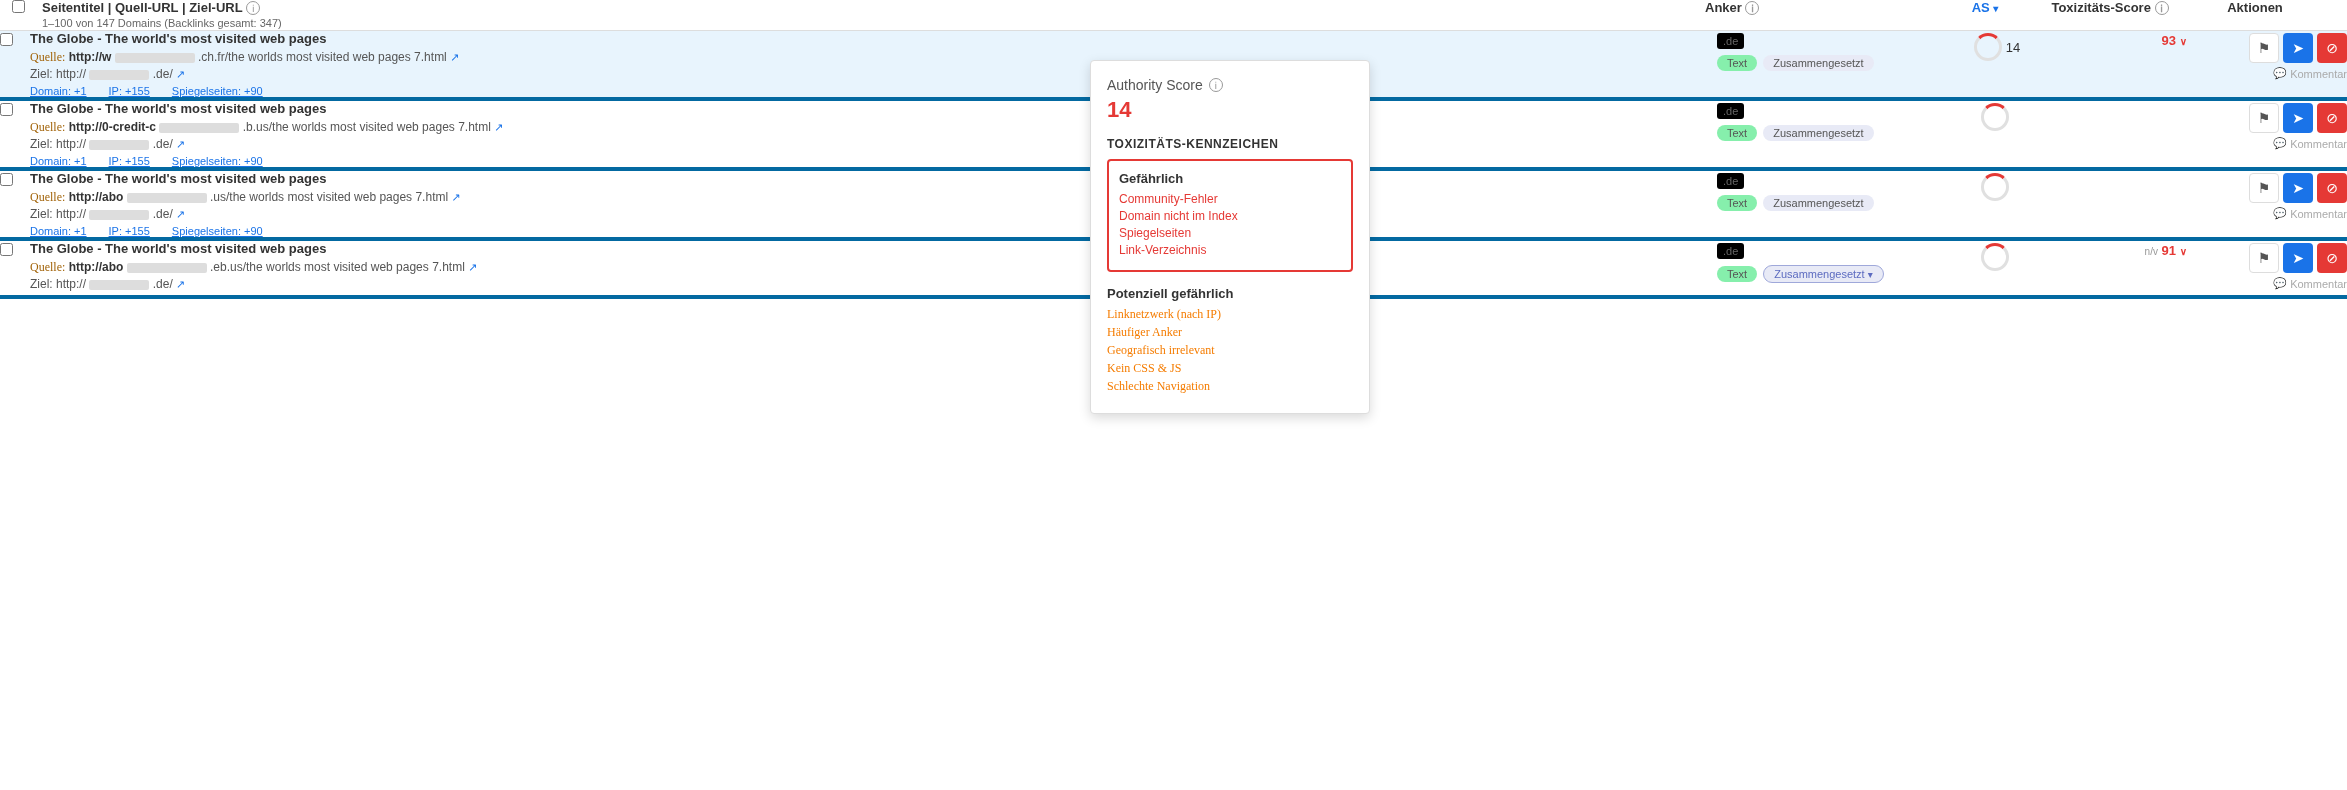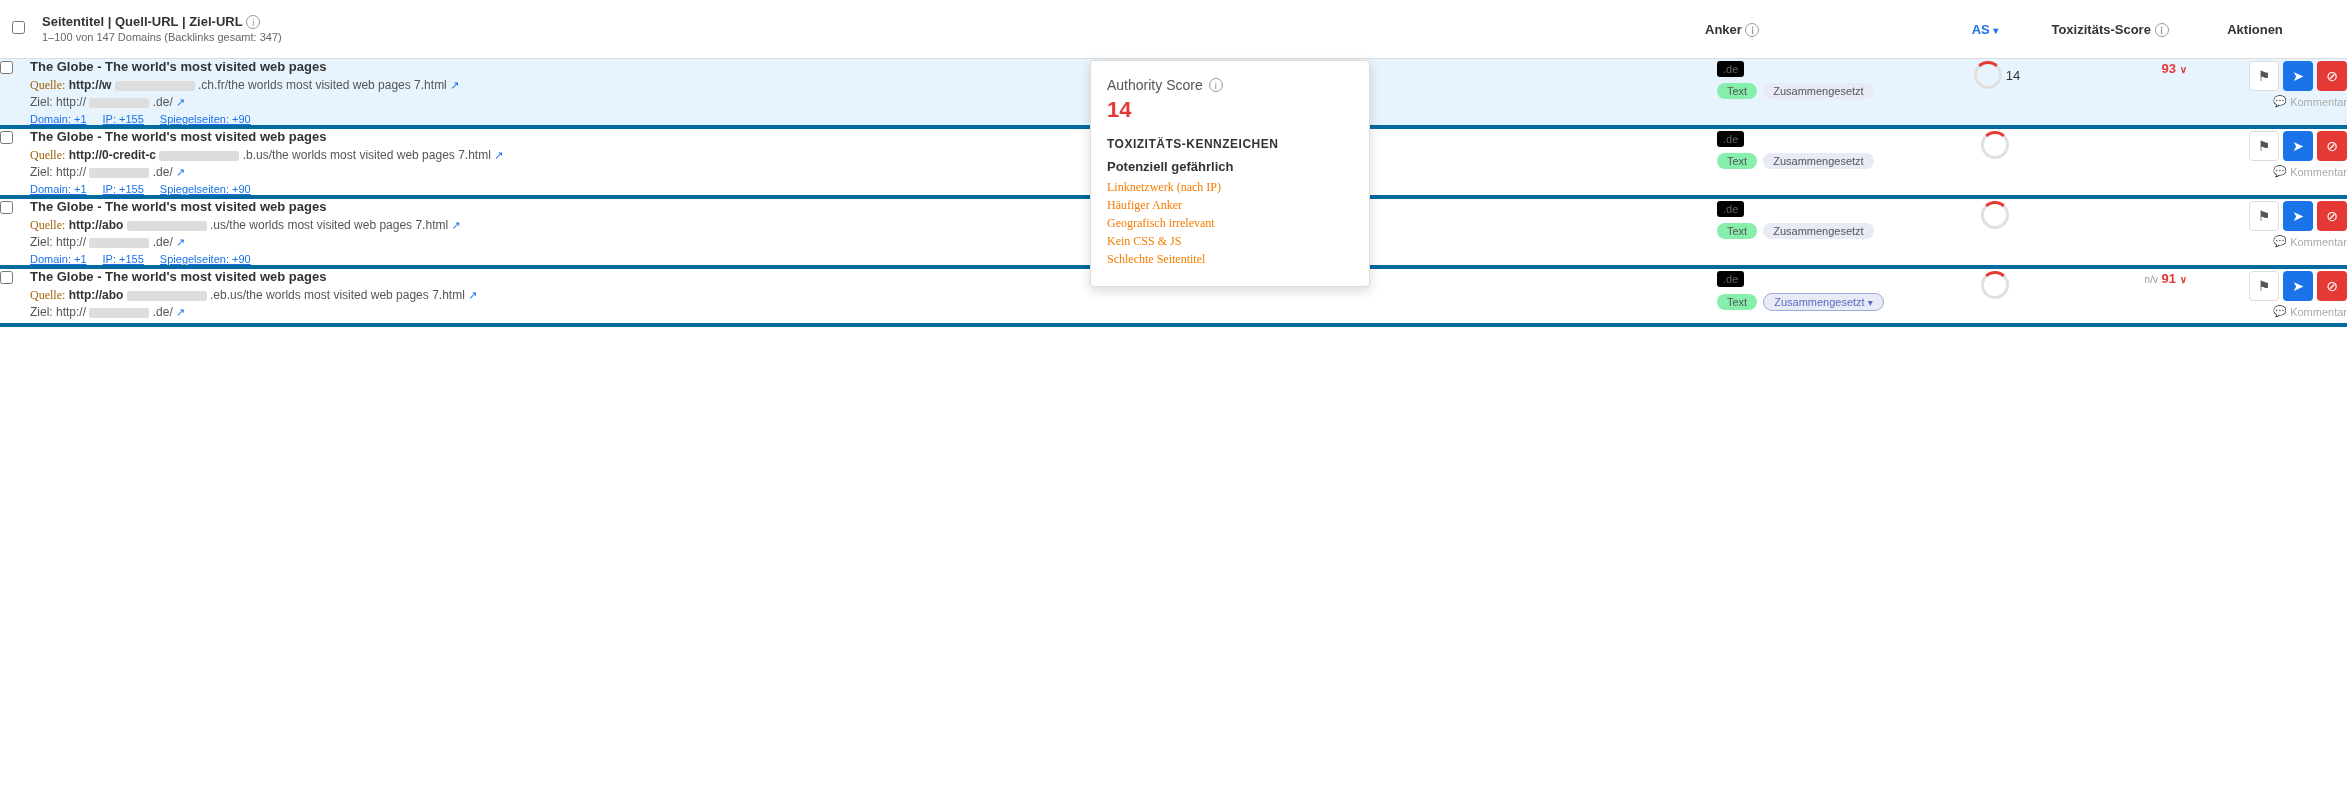--- a/index.html
+++ b/index.html
@@ -1,21 +1,21 @@
 <!DOCTYPE html>
 <html><head>
   <meta charset="utf-8">
   <style>
     * { box-sizing: border-box; margin: 0; padding: 0; }
     body { font-family: Arial, sans-serif; font-size: 13px; background: #fff; color: #333; overflow-x: hidden; }
 
     .table-header {
       display: flex;
-      align-items: center;
-      padding: 14px 12px;
+      align-items: flex-start;
+      padding: 0 12px;
       background: #fff;
       border-bottom: 1px solid #ddd;
       position: relative;
     }
     .header-checkbox { width: 30px; }
     .header-title-col { flex: 1; }
     .header-title-col .main-label { font-weight: bold; font-size: 13px; }
     .header-title-col .sub-label { font-size: 11px; color: #666; }
     .header-anker { width: 220px; font-weight: bold; font-size: 13px; }
     .header-as { width: 120px; font-weight: bold; font-size: 13px; color: #1a73e8; text-align: center; cursor: pointer; }
@@ -30,21 +30,21 @@
       position: relative;
     }
     .row.highlighted { background: #e8f4fd; }
     .row-checkbox { width: 30px; padding-top: 2px; }
     .row-content { flex: 1; }
     .row-title { font-weight: bold; font-size: 13px; margin-bottom: 4px; color: #333; }
     .row-source { font-size: 12px; color: #555; margin-bottom: 2px; }
     .row-source span.label { color: #a16207; font-family: Liberation Serif, serif; }
     .row-source span.url-bold { font-weight: bold; color: #333; }
     .row-target { font-size: 12px; color: #555; margin-bottom: 4px; }
-    .row-links { font-size: 11px; color: #1a73e8; display: flex; gap: 16px; }
+    .row-links { font-size: 11px; color: #1a73e8; display: flex; gap: 22px; }
     .row-links span { cursor: pointer; text-decoration: underline; }
 
     .row-anker { width: 220px; display: flex; flex-direction: column; gap: 6px; padding-top: 2px; }
     .anker-domain { background: #000000; color: #666; border-radius: 3px; padding: 2px 6px; font-size: 11px; display: inline-block; width: fit-content; }
 
     .badge-container { display: flex; gap: 6px; align-items: center; flex-wrap: wrap; }
     .badge-text { background: #86efac; border-radius: 12px; padding: 2px 10px; font-size: 11px; color: #555; cursor: pointer; }
     .badge-zusammengesetzt { background: #e8eaf6; border-radius: 12px; padding: 2px 10px; font-size: 11px; color: #555; cursor: pointer; display: flex; align-items: center; gap: 3px; }
     .badge-zusammengesetzt-active { background: #e8eaf6; border-radius: 12px; padding: 2px 10px; font-size: 11px; color: #5c6bc0; cursor: pointer; display: flex; align-items: center; gap: 3px; border: 1px solid #9fa8da; }
 
@@ -338,19 +338,26 @@
   </div>
 </div>
 
 <div class="tooltip-popup">
   <div class="tooltip-title">
     <span>Authority Score</span>
     <span class="info-icon">ℹ</span>
   </div>
   <div class="tooltip-score">14</div>
   <div class="tooltip-section-title">TOXIZITÄTS-KENNZEICHEN</div>
+  <div class="tooltip-danger-box">
+    <div class="tooltip-danger-label">Gefährlich</div>
+    <div class="tooltip-danger-item">Community-Fehler</div>
+    <div class="tooltip-danger-item">Domain nicht im Index</div>
+    <div class="tooltip-danger-item">Spiegelseiten</div>
+    <div class="tooltip-danger-item">Link-Verzeichnis</div>
+  </div>
   <div class="tooltip-warning-label">Potenziell gefährlich</div>
   <div class="tooltip-warning-item">Linknetzwerk (nach IP)</div>
   <div class="tooltip-warning-item">Häufiger Anker</div>
   <div class="tooltip-warning-item">Geografisch irrelevant</div>
   <div class="tooltip-warning-item">Kein CSS &amp; JS</div>
-  <div class="tooltip-warning-item">Schlechte Seitentitel</div>
+  <div class="tooltip-warning-item">Schlechte Navigation</div>
 </div>
 
 </body></html>

